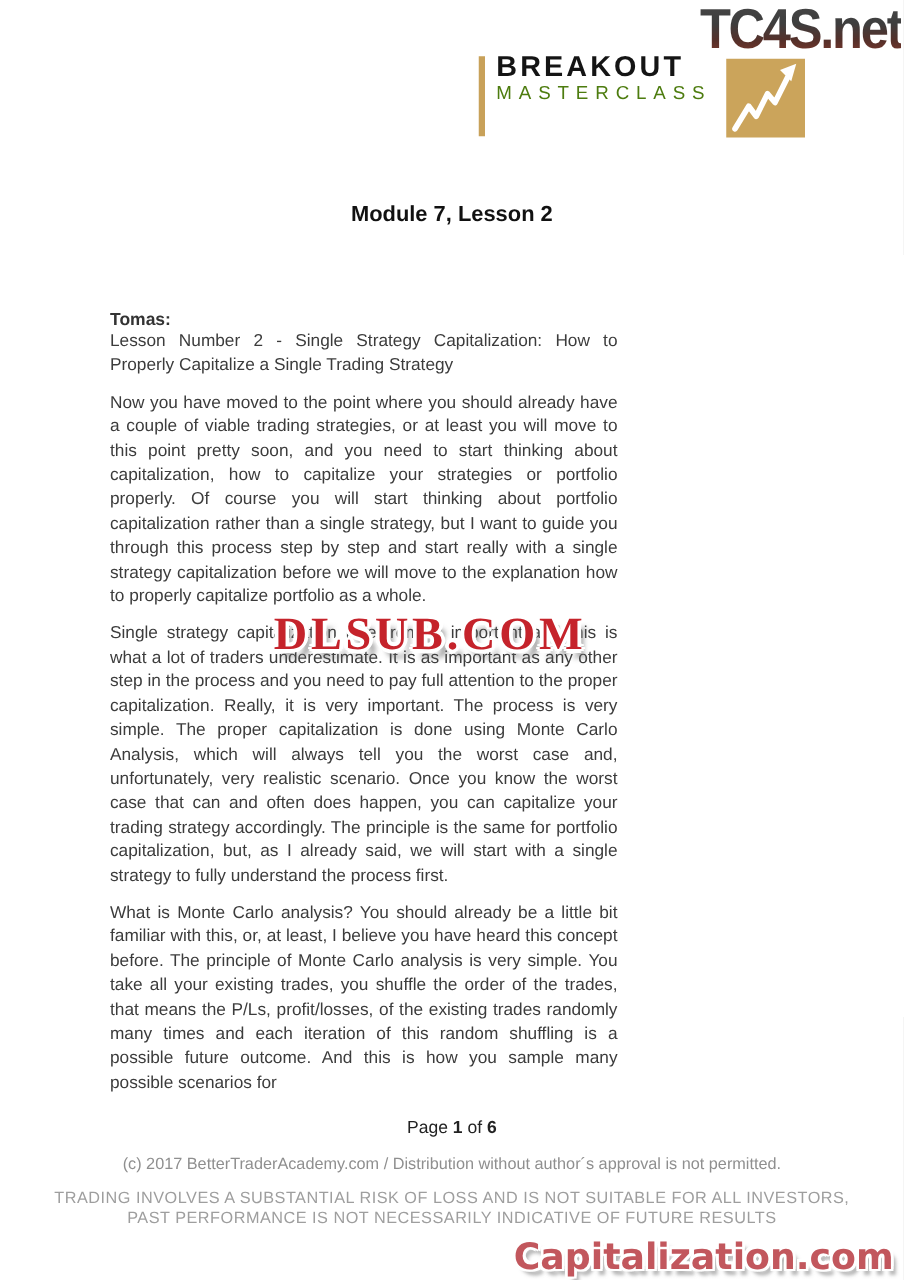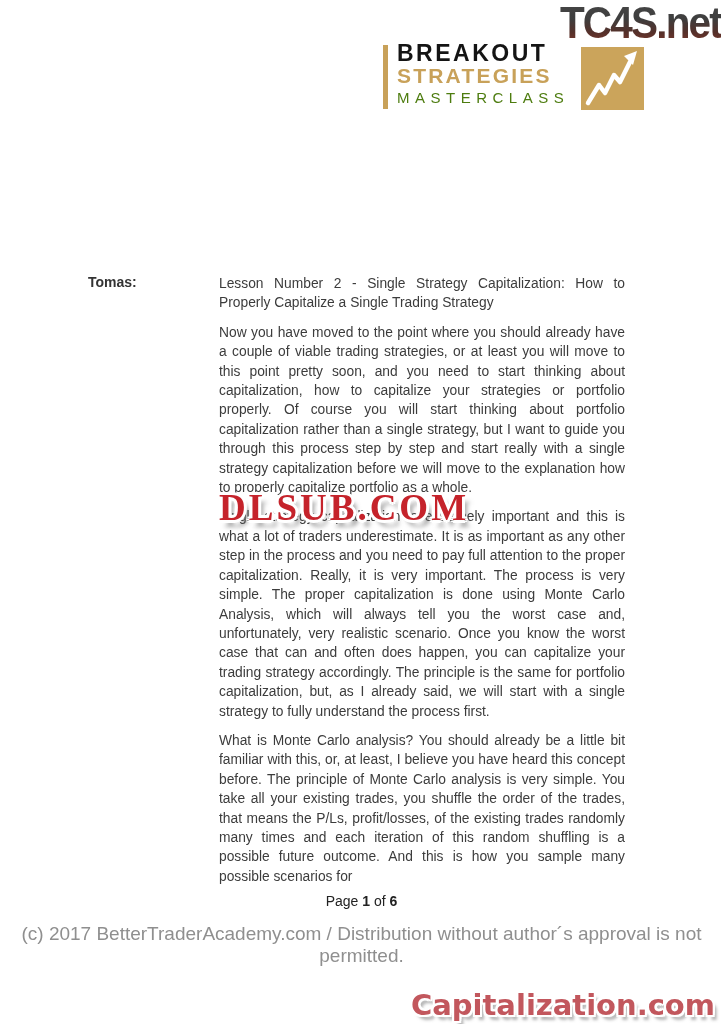--- a/index.html
+++ b/index.html
@@ -32,21 +32,21 @@
   .logo-l3 { font-size:15px; font-weight:400; letter-spacing:5.5px; color:#4d7c0f; line-height:1.3; }
   .logo-square { width:63px; height:63px; background:#CBA45B; margin-left:12px; margin-top:5px; }
 
   
   .title1,.title2 { position:absolute; left:0; width:723px; margin:0; text-align:center;
                     font-size:17.5px; font-weight:bold; color:#111; }
   .title1 { top:161px; }
   .title2 { top:197px; }
 
   
-  .content { position:absolute; top:274px; left:88px; width:549px; display:flex; }
+  .content { position:absolute; top:247px; left:88px; width:549px; display:flex;flex-direction:column; }
   .speaker { width:131px; flex-shrink:0; font-weight:bold; font-size:14px; color:#333; }
   .paragraphs { width:418px; }
   .paragraphs p { margin:0 12px 10px 0; font-size:13.8px; line-height:19.4px;
                   text-align:justify; color:#3C3C3C; }
 
   
   .dlsub {
     position:absolute; left:219px; top:486px; z-index:5; line-height:1.2;
     font-family:Liberation Serif, serif; font-weight:bold;
     font-size:37px; letter-spacing:3px; color:#C5232B;
@@ -54,21 +54,21 @@
       -3px 0 0 #fff, 3px 0 0 #fff, 0 -3px 0 #fff, 0 3px 0 #fff,
       -2px -2px 0 #fff, 2px -2px 0 #fff, -2px 2px 0 #fff, 2px 2px 0 #fff,
       5px 7px 4px rgba(100,100,100,0.55);
   }
 
   
   .pageno { position:absolute; top:893px; left:0; width:723px; text-align:center;
             font-size:14px; color:#222; }
   .pageno b { font-weight:bold; }
   .copyright { position:absolute; top:923px; left:0; width:723px; text-align:center;
-               font-size:19px; color:#8F8F8F; }
+               font-size:13px; color:#8F8F8F; }
   .disclaimer { position:absolute; top:950px; left:0; width:723px; text-align:center;
                 font-size:13px; line-height:16px; letter-spacing:0.4px; color:#9E9E9E; }
 
   
   .traders {
     position:absolute; right:8px; bottom:2px; z-index:5; line-height:1.1;
     font-family:"DejaVu Sans","Liberation Sans",sans-serif;
     font-size:29px; font-weight:800; color:#C2575D;
     text-shadow:
       -2px 0 0 #fff, 2px 0 0 #fff, 0 -2px 0 #fff, 0 2px 0 #fff,
@@ -80,31 +80,31 @@
 <body>
 
 <div class="page">
 
   <div class="tc4s">TC4S.net</div>
 
   <div class="logo">
     <div class="logo-bar"></div>
     <div class="logo-text">
       <div class="logo-l1">BREAKOUT</div>
-      <div class="logo-l2">STRATEGIES</div>
       <div class="logo-l3">MASTERCLASS</div>
     </div>
     <div class="logo-square">
       <svg viewBox="0 0 63 63" width="63" height="63">
         <polyline points="7,56 18,38 24,46 33,28 39,35 49,15" fill="none" stroke="#ffffff" stroke-width="4.5" stroke-linecap="round" stroke-linejoin="round"></polyline>
         <polygon points="43,9 56,4 52,18" fill="#ffffff"></polygon>
       </svg>
     </div>
   </div>
 
+  <h1 class="title1">Module 7, Lesson 2</h1>
 
   <div class="content">
     <div class="speaker">Tomas:</div>
     <div class="paragraphs">
       <p>Lesson Number 2 - Single Strategy Capitalization: How to Properly Capitalize a Single Trading Strategy</p>
       <p>Now you have moved to the point where you should already have a couple of viable trading strategies, or at least you will move to this point pretty soon, and you need to start thinking about capitalization, how to capitalize your strategies or portfolio properly. Of course you will start thinking about portfolio capitalization rather than a single strategy, but I want to guide you through this process step by step and start really with a single strategy capitalization before we will move to the explanation how to properly capitalize portfolio as a whole.</p>
       <p>Single strategy capitalization is extremely important and this is what a lot of traders underestimate. It is as important as any other step in the process and you need to pay full attention to the proper capitalization. Really, it is very important. The process is very simple. The proper capitalization is done using Monte Carlo Analysis, which will always tell you the worst case and, unfortunately, very realistic scenario. Once you know the worst case that can and often does happen, you can capitalize your trading strategy accordingly. The principle is the same for portfolio capitalization, but, as I already said, we will start with a single strategy to fully understand the process first.</p>
       <p>What is Monte Carlo analysis? You should already be a little bit familiar with this, or, at least, I believe you have heard this concept before. The principle of Monte Carlo analysis is very simple. You take all your existing trades, you shuffle the order of the trades, that means the P/Ls, profit/losses, of the existing trades randomly many times and each iteration of this random shuffling is a possible future outcome. And this is how you sample many possible scenarios for</p>
     </div>
   </div>
@@ -113,16 +113,20 @@
 
   <div class="pageno">
     <span>Page</span>
     <b>1</b>
     <span>of</span>
     <b>6</b>
   </div>
 
   <div class="copyright">(c) 2017 BetterTraderAcademy.com / Distribution without author´s approval is not permitted.</div>
 
+  <div class="disclaimer">
+    <div>TRADING INVOLVES A SUBSTANTIAL RISK OF LOSS AND IS NOT SUITABLE FOR ALL INVESTORS,</div>
+    <div>PAST PERFORMANCE IS NOT NECESSARILY INDICATIVE OF FUTURE RESULTS</div>
+  </div>
 
   <div class="traders">Capitalization.com</div>
 
 </div>
 
 </body></html>

